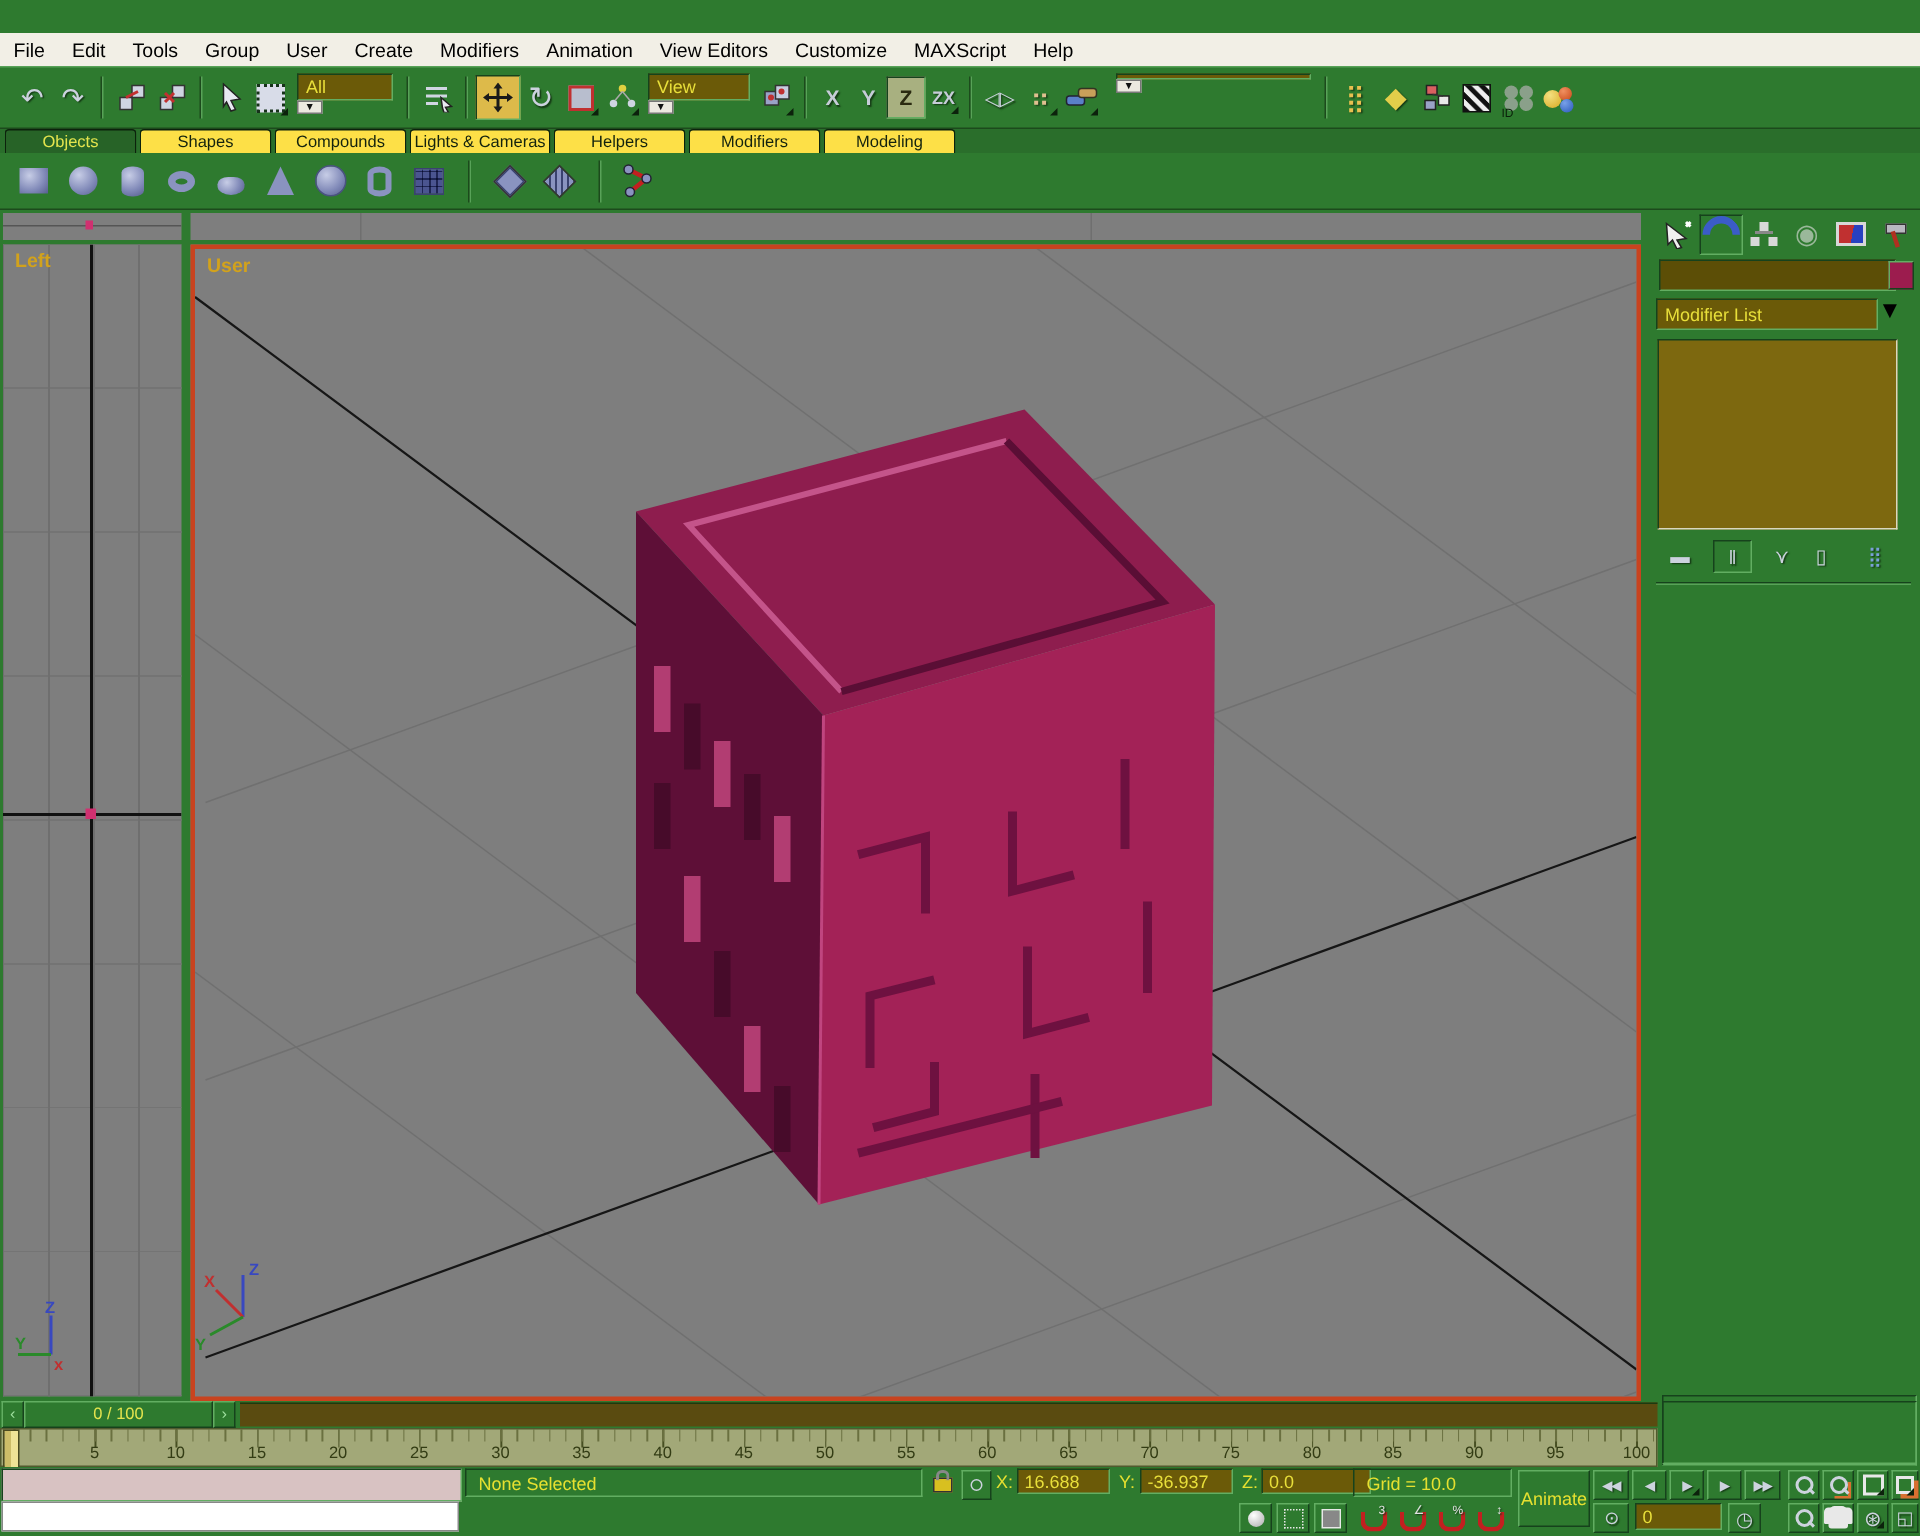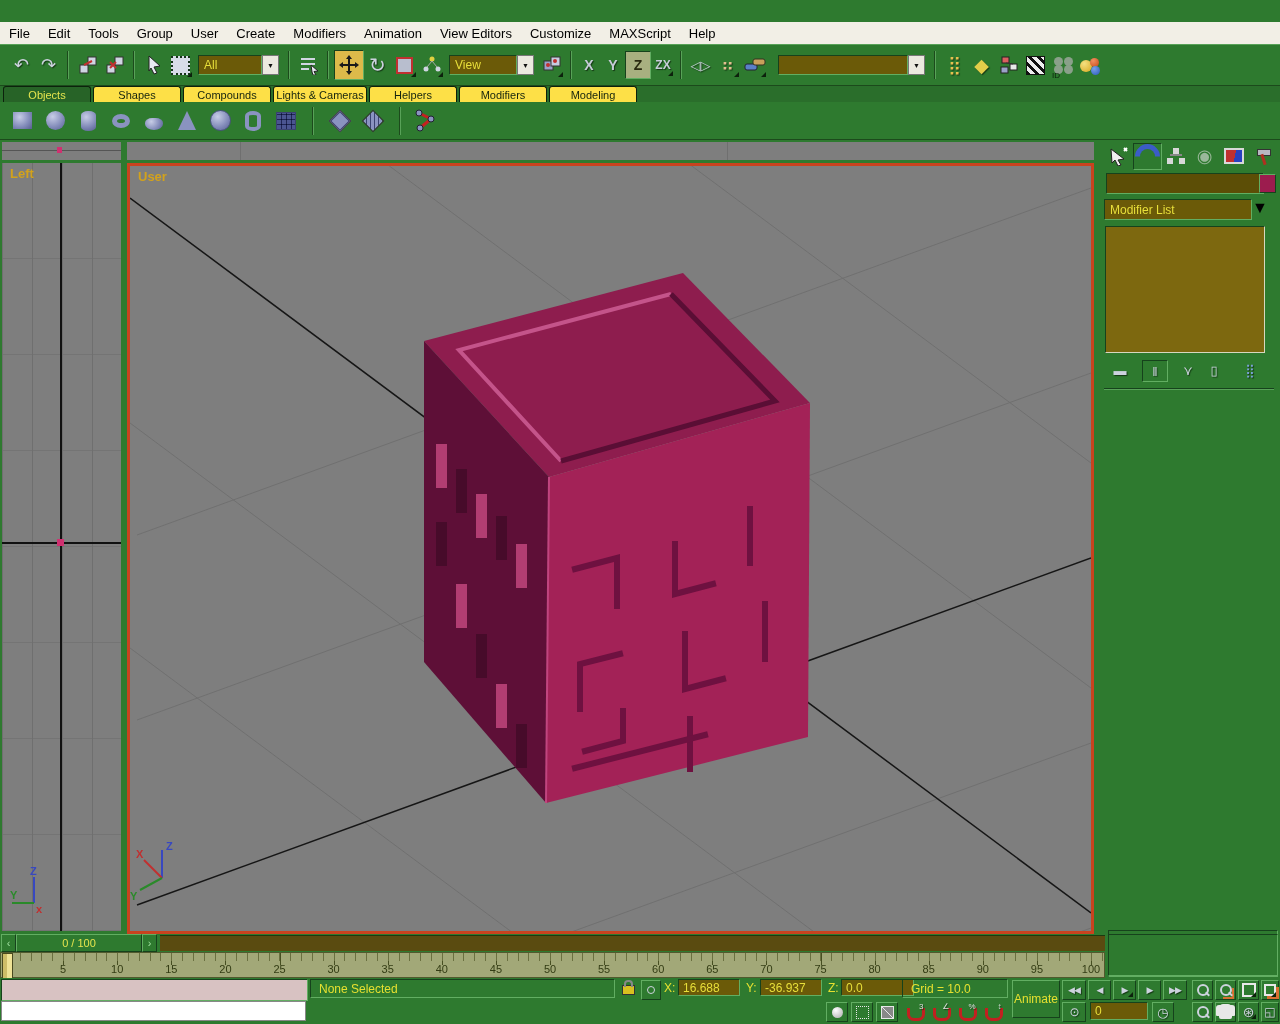--- a/index.html
+++ b/index.html
@@ -33,21 +33,21 @@
   #toolbar{left:0;top:44px;width:1280px;height:42px;background:#2e7a2f;border-top:1px solid #58a258;
            border-bottom:1px solid #1c4a1c;display:flex;align-items:center;padding-left:8px;box-sizing:border-box;}
   .ticon{width:27px;height:27px;display:flex;align-items:center;justify-content:center;color:#ccd2de;
          font-size:18px;position:relative;text-shadow:1px 1px 1px #143814;}
   .ticon.small{font-size:13px;}
   .notch:after{content:"";position:absolute;right:2px;bottom:2px;border-left:5px solid transparent;
          border-bottom:5px solid #0c220c;}
   .axisbtn{width:24px;height:26px;display:flex;align-items:center;justify-content:center;color:#c6ccd8;
          font-weight:bold;font-size:14px;text-shadow:1px 1px 1px #143814;}
   .axisbtn.pressed{background:#a8b080;color:#2a2a10;border:1px solid;border-color:#16421c #62ae62 #62ae62 #16421c;text-shadow:none;}
-  .dd{display:flex;align-items:stretch;height:20px;margin:0 4px;}
+  .dd{display:flex;align-items:stretch;height:32px;margin:0 4px;flex-direction:column;}
   .dd .dd-field{min-width:48px;padding:1px 5px;font-size:12px;display:flex;align-items:center;}
   .dd .dd-btn{width:15px;background:#ece9e0;border:1px solid #777;display:flex;align-items:center;
         justify-content:center;font-size:7px;color:#111;}
   .movebtn{width:28px;height:28px;background:#ddba4a;border:1px solid;border-color:#16421c #62ae62 #62ae62 #16421c;
         display:flex;align-items:center;justify-content:center;}
   .checker{width:17px;height:17px;background:
      linear-gradient(45deg,#111 25%,#eee 25% 50%,#111 50% 75%,#eee 75%);background-size:9px 9px;border:1px solid #111;}
   .balls{width:20px;height:16px;position:relative;}
   .balls i{position:absolute;border-radius:50%;width:9px;height:9px;}
   

